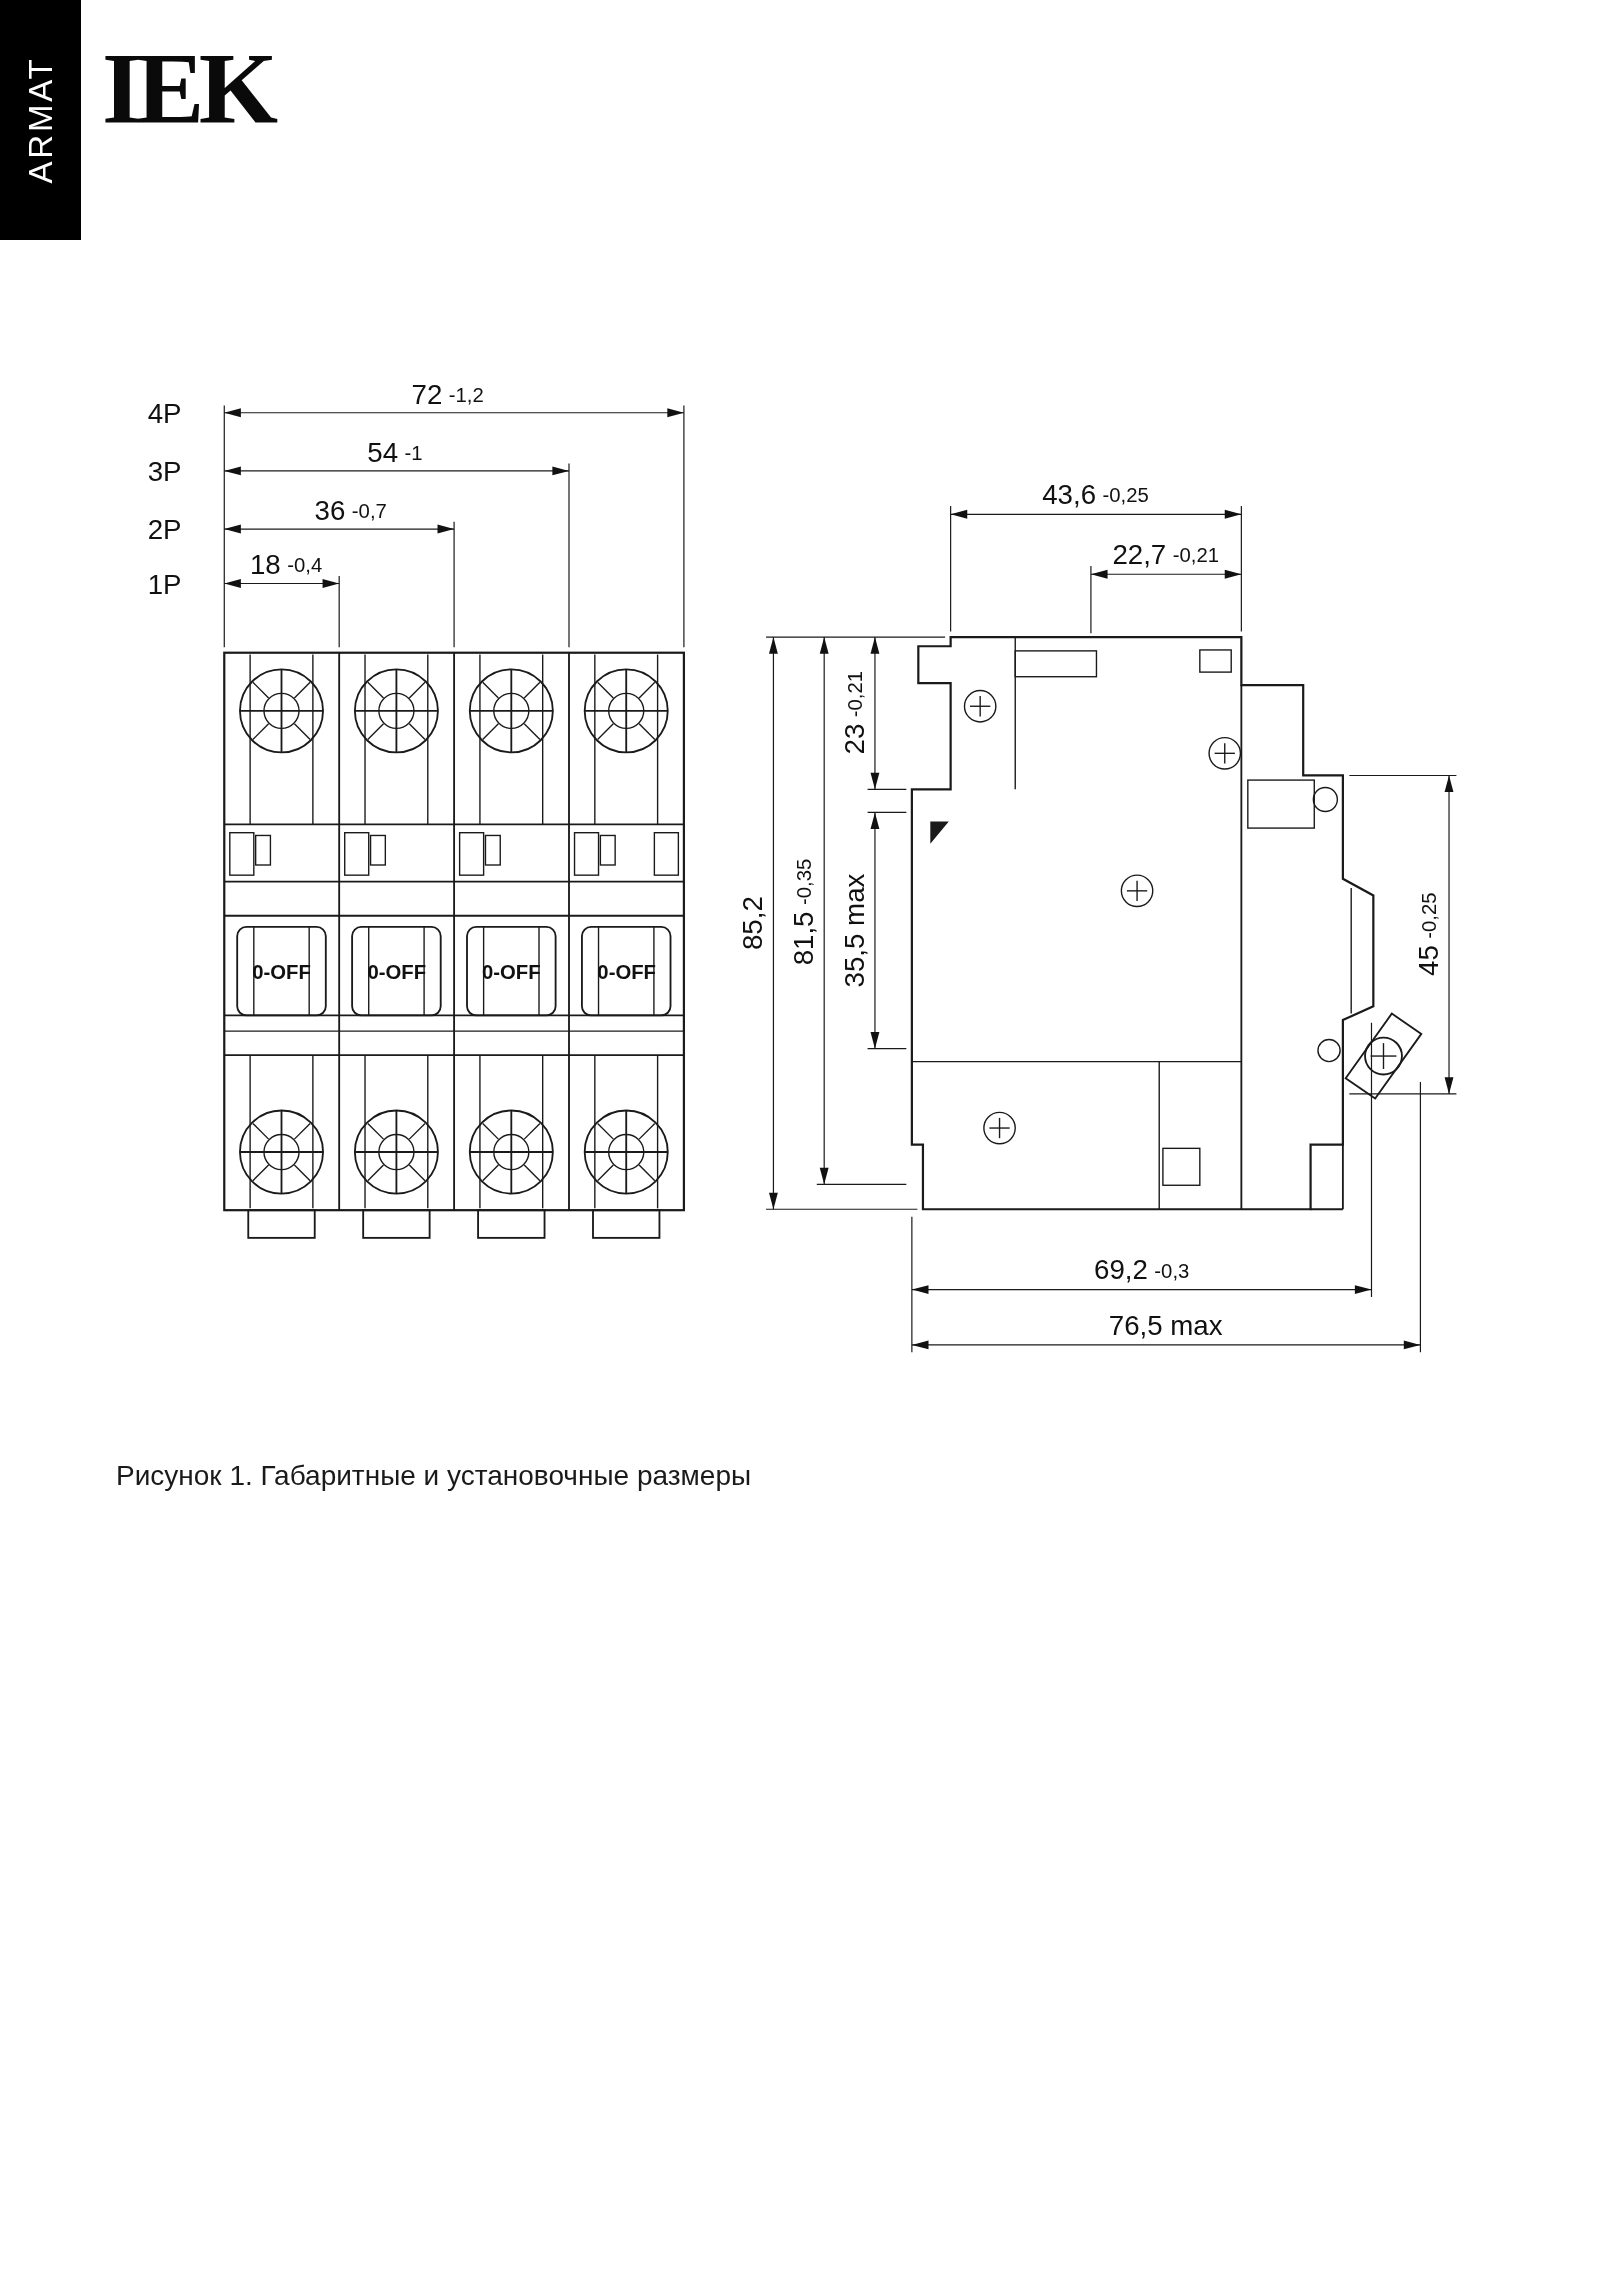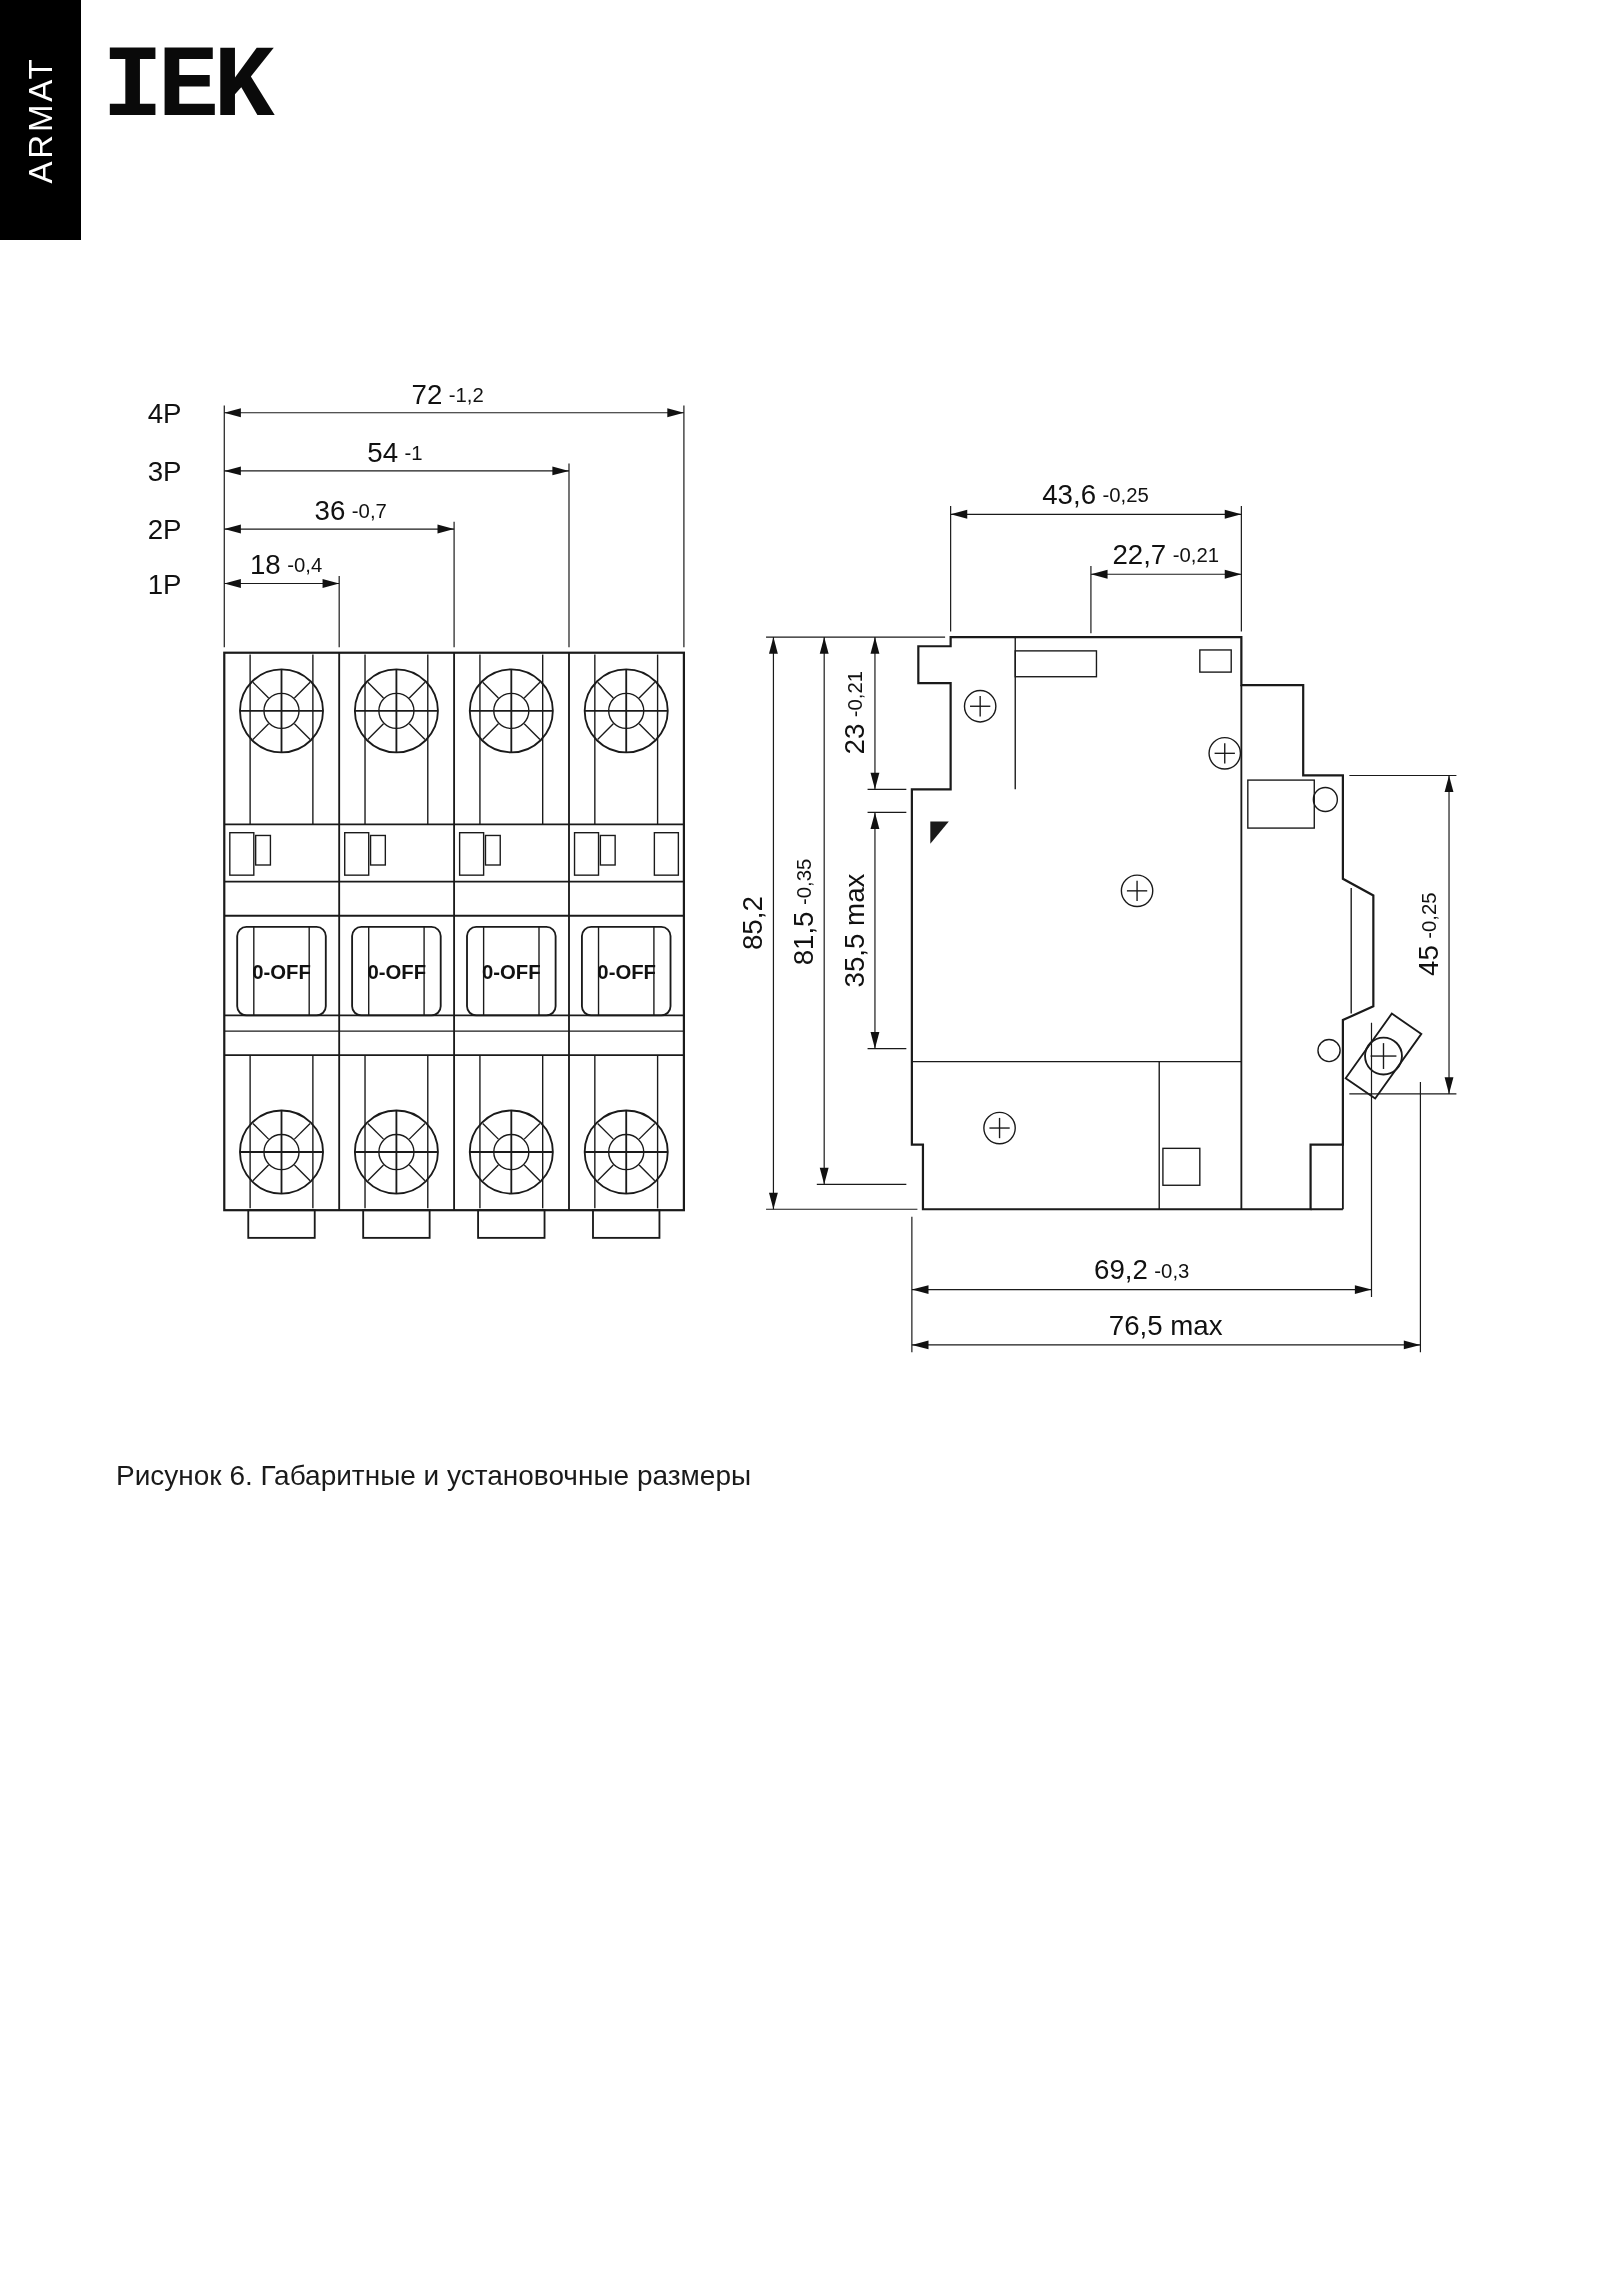--- a/index.html
+++ b/index.html
@@ -1,21 +1,21 @@
 <!DOCTYPE html>
 <html style="font-size:14.8px"><head>
 <meta charset="utf-8">
 <style>
   html,body{margin:0;padding:0;background:#e8e8e8;}
   .page{position:relative;width:1617px;height:2293px;background:#ffffff;overflow:hidden;
         font-family:"Liberation Sans","DejaVu Sans",sans-serif;}
   .brand-strip{position:absolute;left:0;top:0;width:81px;height:240px;background:#000;
         display:flex;align-items:center;justify-content:center;}
   .brand-strip span{transform:rotate(-90deg);color:#fff;font-size:33px;letter-spacing:2.8px;white-space:nowrap;}
-  .logo{position:absolute;left:102px;top:35px;font-family:Liberation Mono, monospace;
+  .logo{position:absolute;left:102px;top:35px;font-family:Liberation Serif, serif;
         font-weight:bold;font-size:102px;line-height:1.05;letter-spacing:-5.5px;color:#0a0a0a;}
   .caption{position:absolute;left:116px;top:1460px;font-size:28px;color:#1a1a1a;}
   svg{position:absolute;left:0;top:0;}
   svg text{font-family:"Liberation Sans","DejaVu Sans",sans-serif;fill:#111;}
   .dimtext{font-size:30px;}
   .tol{font-size:22px;}
   .switch{font-size:22px;font-weight:bold;}
   .ol{fill:none;stroke:#1a1a1a;stroke-width:2.4;}
   .ol2{fill:none;stroke:#1a1a1a;stroke-width:2;}
   .thin{fill:none;stroke:#1a1a1a;stroke-width:1.5;}
@@ -198,15 +198,15 @@
       <line x1="988" y1="1318" x2="988" y2="1465" class="ext"></line>
       <line x1="988" y1="1397" x2="1486" y2="1397" class="ext" marker-start="url(#arr)" marker-end="url(#arr)"></line>
       <text x="1237" y="1386" text-anchor="middle" class="dimtext"><tspan>69,2</tspan><tspan class="tol" dx="7" dy="-2">-0,3</tspan></text>
 
       <line x1="1539" y1="1172" x2="1539" y2="1465" class="ext"></line>
       <line x1="988" y1="1457" x2="1539" y2="1457" class="ext" marker-start="url(#arr)" marker-end="url(#arr)"></line>
       <text x="1263" y="1446" text-anchor="middle" class="dimtext"><tspan>76,5 max</tspan></text>
     </g>
   </svg>
 
-  <div class="caption">Рисунок 6. Габаритные и установочные размеры</div>
+  <div class="caption">Рисунок 1. Габаритные и установочные размеры</div>
 </div>
 
 
 </body></html>

